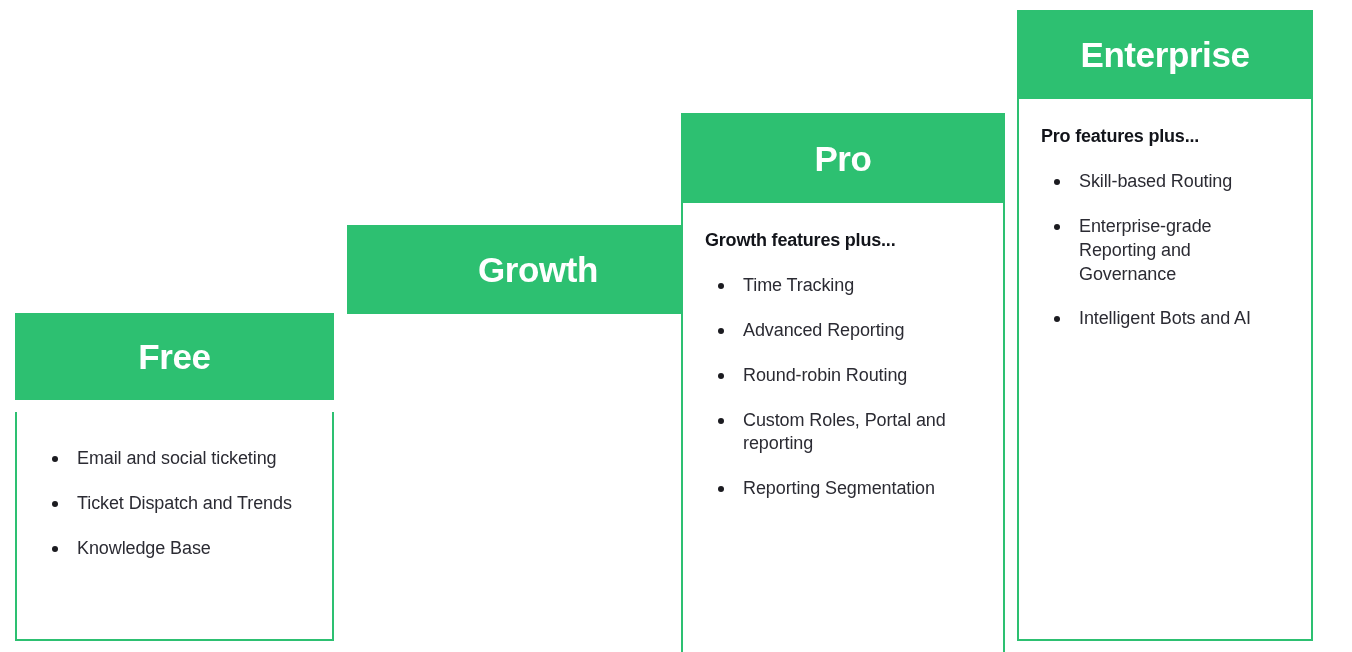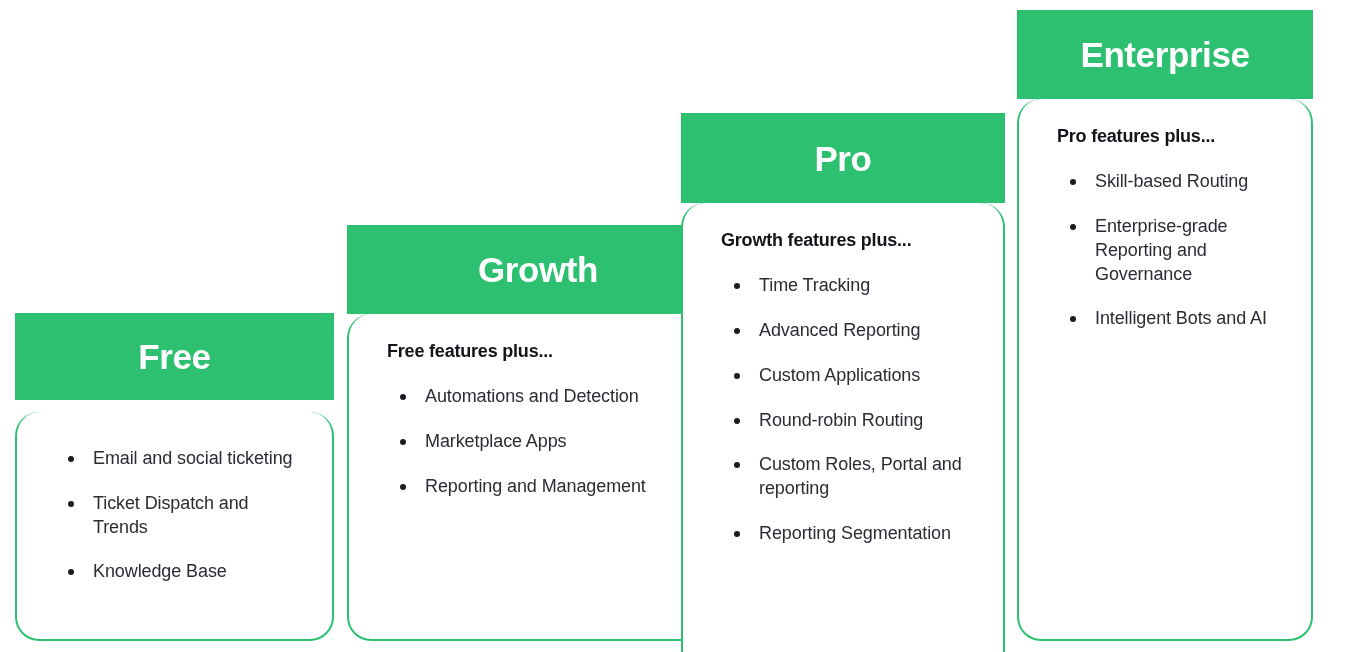--- a/index.html
+++ b/index.html
@@ -41,23 +41,22 @@
     line-height: 1;
   }
 
   .tier-body {
     box-sizing: border-box;
     flex: 1 1 auto;
     background: #ffffff;
     border-left: 2px solid #2dc071;
     border-right: 2px solid #2dc071;
     border-bottom: 2px solid #2dc071;
-    padding: 26px 22px 20px 38px;
+    padding: 26px 22px 20px 22px;
     overflow: hidden;
-    border-radius: 24px;
   }
 
   .tier-subtitle {
     font-size: 18px;
     font-weight: bold;
     color: #12141a;
     letter-spacing: -0.2px;
     margin: 0 0 22px 0;
     line-height: 1.3;
   }
@@ -127,57 +126,36 @@
           <span>Knowledge Base</span>
         </li>
       </ul>
     </div>
   </div>
 
   <div class="tier-column" id="col-growth">
     <div class="tier-header" style="background: rgb(45, 192, 113);">
       <span>Growth</span>
     </div>
-    <div class="tier-body" style="border-left-color: rgb(45, 192, 113); border-right-color: rgb(45, 192, 113); border-bottom-color: rgb(45, 192, 113);">
-      <p class="tier-subtitle">Free features plus...</p>
-      <ul class="feature-list">
-        <li class="feature-item">
-          <span class="bullet-icon"></span>
-          <span>Automations and Detection</span>
-        </li>
-        <li class="feature-item">
-          <span class="bullet-icon"></span>
-          <span>Marketplace Apps</span>
-        </li>
-        <li class="feature-item">
-          <span class="bullet-icon"></span>
-          <span>Reporting and Management</span>
-        </li>
-      </ul>
-    </div>
   </div>
 
   <div class="tier-column" id="col-pro">
     <div class="tier-header" style="background: rgb(45, 192, 113);">
       <span>Pro</span>
     </div>
     <div class="tier-body" style="border-left-color: rgb(45, 192, 113); border-right-color: rgb(45, 192, 113); border-bottom-color: rgb(45, 192, 113);">
       <p class="tier-subtitle">Growth features plus...</p>
       <ul class="feature-list">
         <li class="feature-item">
           <span class="bullet-icon"></span>
           <span>Time Tracking</span>
         </li>
         <li class="feature-item">
           <span class="bullet-icon"></span>
           <span>Advanced Reporting</span>
-        </li>
-        <li class="feature-item">
-          <span class="bullet-icon"></span>
-          <span>Custom Applications</span>
         </li>
         <li class="feature-item">
           <span class="bullet-icon"></span>
           <span>Round-robin Routing</span>
         </li>
         <li class="feature-item">
           <span class="bullet-icon"></span>
           <span>Custom Roles, Portal and reporting</span>
         </li>
         <li class="feature-item">

